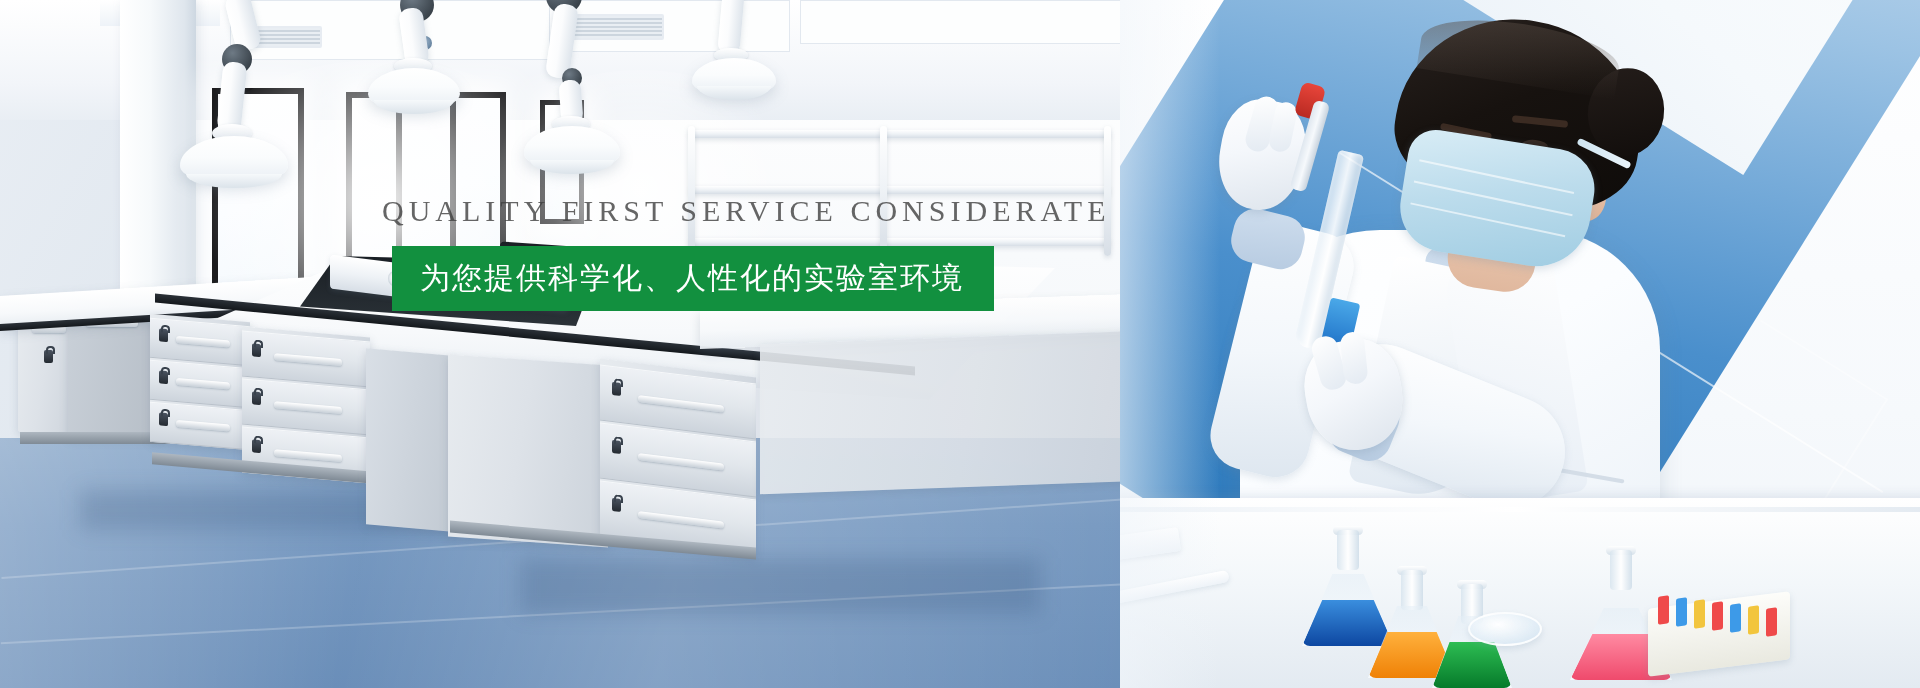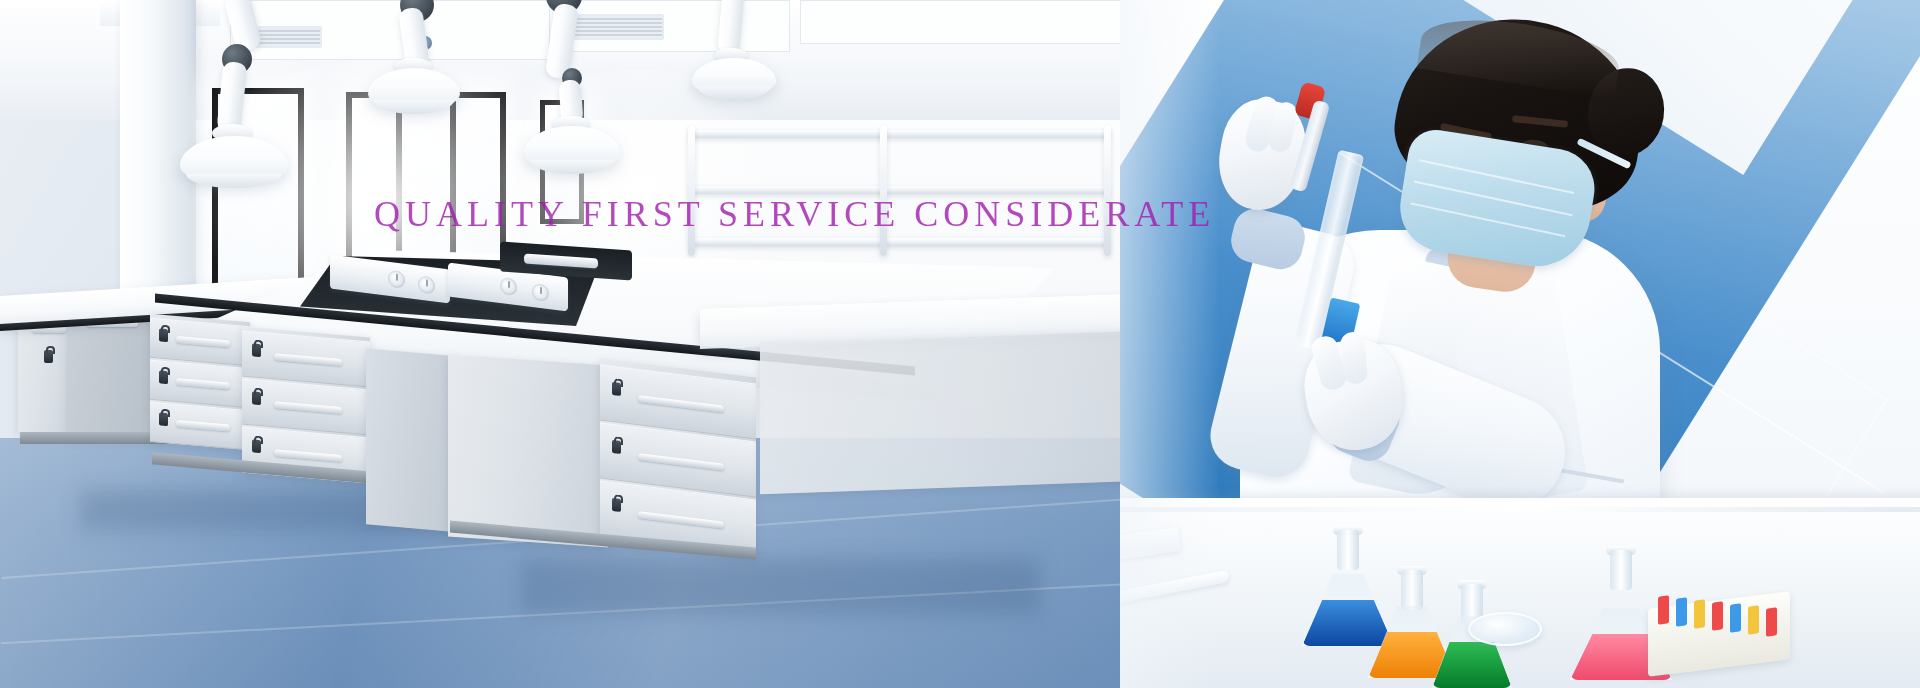--- a/index.html
+++ b/index.html
@@ -439,27 +439,27 @@
     box-shadow:0 2px 5px rgba(120,145,170,.2);
   }
 
   
   .text-block {
     position:absolute; left:370px; top:196px; z-index:60;
     width:700px;
   }
   .eyebrow {
     font-family:"Liberation Serif", serif;
-    font-size:36px;
+    font-size:30px;
     letter-spacing:5px;
-    color:#a21caf;
+    color:#404040;
     opacity:.80;
     white-space:nowrap;
     line-height:1;
-    margin-left:4px;
+    margin-left:12px;
   }
   .headline {
     margin-top:22px;
     margin-left:225px;
     font-family:"DejaVu Sans", sans-serif;
     font-size:60px;
     font-weight:bold;
     color:#1b4fd0;
     letter-spacing:3px;
     line-height:1.05;
@@ -729,15 +729,18 @@
     <div class="tip" style="left:592px;bottom:58px;height:28px;background:#ef4a4a;transform:skewY(-7deg);"></div>
     <div class="tip" style="left:610px;bottom:56px;height:28px;background:#3d9ae8;transform:skewY(-7deg);"></div>
     <div class="tip" style="left:628px;bottom:54px;height:28px;background:#f2c53d;transform:skewY(-7deg);"></div>
     <div class="tip" style="left:646px;bottom:52px;height:28px;background:#ef4a4a;transform:skewY(-7deg);"></div>
 
     <div class="right-fade"></div>
   </div>
 
   <div class="text-block">
     <div class="eyebrow">QUALITY FIRST SERVICE CONSIDERATE</div>
+    <div>
+      <div class="subbar">为您提供科学化、人性化的实验室环境</div>
+    </div>
   </div>
 
 </div>
 
 </body></html>

